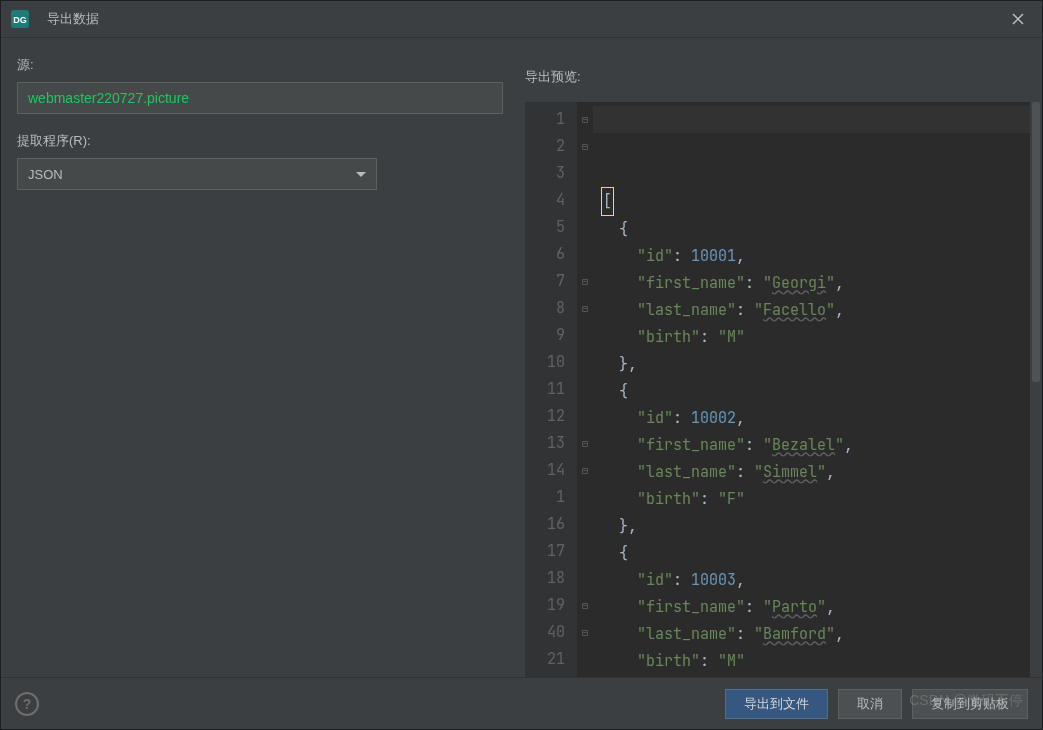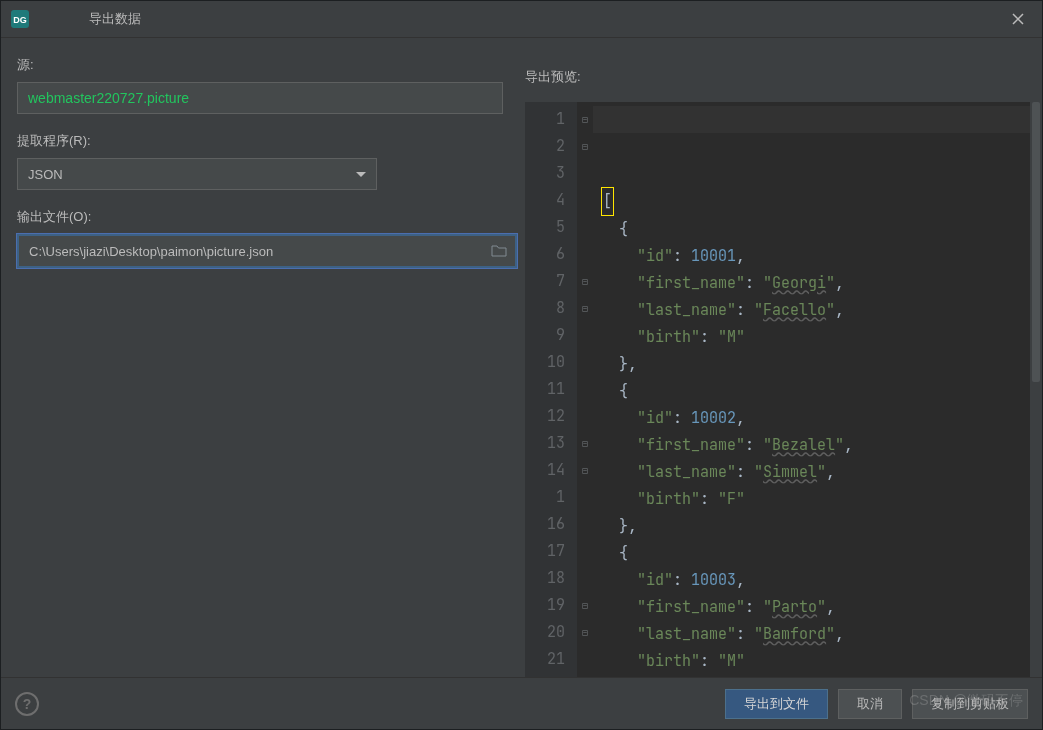--- a/index.html
+++ b/index.html
@@ -26,21 +26,21 @@
     align-items: center;
     padding: 0 10px;
     background: #3c3f41;
     border-bottom: 1px solid #323232;
   }
   .titlebar .app-icon {
     width: 18px; height: 18px;
     margin-right: 18px;
     display: flex; align-items: center; justify-content: center;
   }
-  .titlebar .title { color: #bbbbbb; font-size: 13px; margin-left: 42px; }
+  .titlebar .title { color: #bbbbbb; font-size: 13px; }
   .titlebar .spacer { flex: 1; }
   .titlebar .close {
     width: 28px; height: 28px;
     display: flex; align-items: center; justify-content: center;
     color: #bbbbbb;
   }
   .body {
     flex: 1;
     display: flex;
     overflow: hidden;
@@ -239,31 +239,20 @@
       </div>
 
       <div class="group">
         <span class="label">提取程序(R):</span>
         <div class="select">
           <span>JSON</span>
           <span class="caret"></span>
         </div>
       </div>
 
-      <div class="group">
-        <span class="label">输出文件(O):</span>
-        <div class="output">
-          <span class="val">C:\Users\jiazi\Desktop\paimon\picture.json</span>
-          <span class="browse">
-            <svg width="16" height="16" viewBox="0 0 16 16">
-                <path d="M1 3 h5 l1.5 2 H15 v8 H1 z" fill="none" stroke="#9aa7b0" stroke-width="1"></path>
-              </svg>
-          </span>
-        </div>
-      </div>
 
     </div>
 
     <div class="right">
       <span class="label preview-label">导出预览:</span>
 
       <div class="editor">
         <div class="gutter" id="gutter">
             <div>1</div>
             <div>2</div>
@@ -277,21 +266,21 @@
             <div>10</div>
             <div>11</div>
             <div>12</div>
             <div>13</div>
             <div>14</div>
             <div>1</div>
             <div>16</div>
             <div>17</div>
             <div>18</div>
             <div>19</div>
-            <div>20</div>
+            <div>40</div>
             <div>21</div>
             <div>22</div>
           </div>
         <div class="fold-col" id="foldcol">
             <span>⊟</span>
             <span>⊟</span>
             <span></span>
             <span></span>
             <span></span>
             <span></span>

